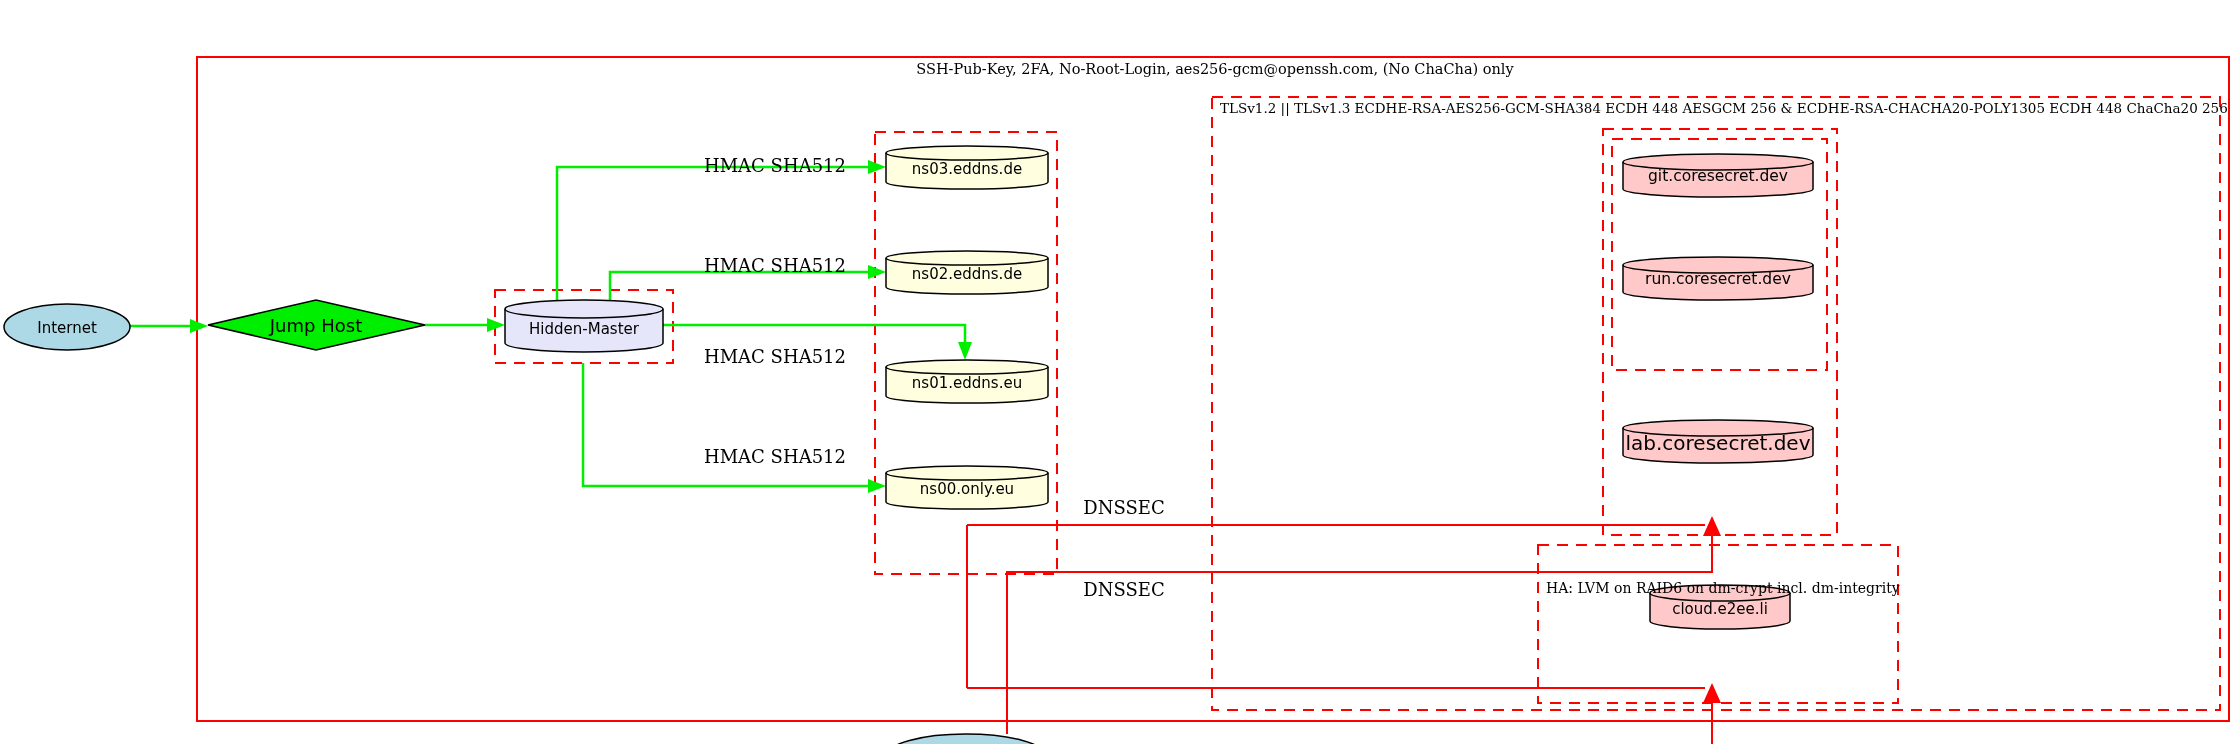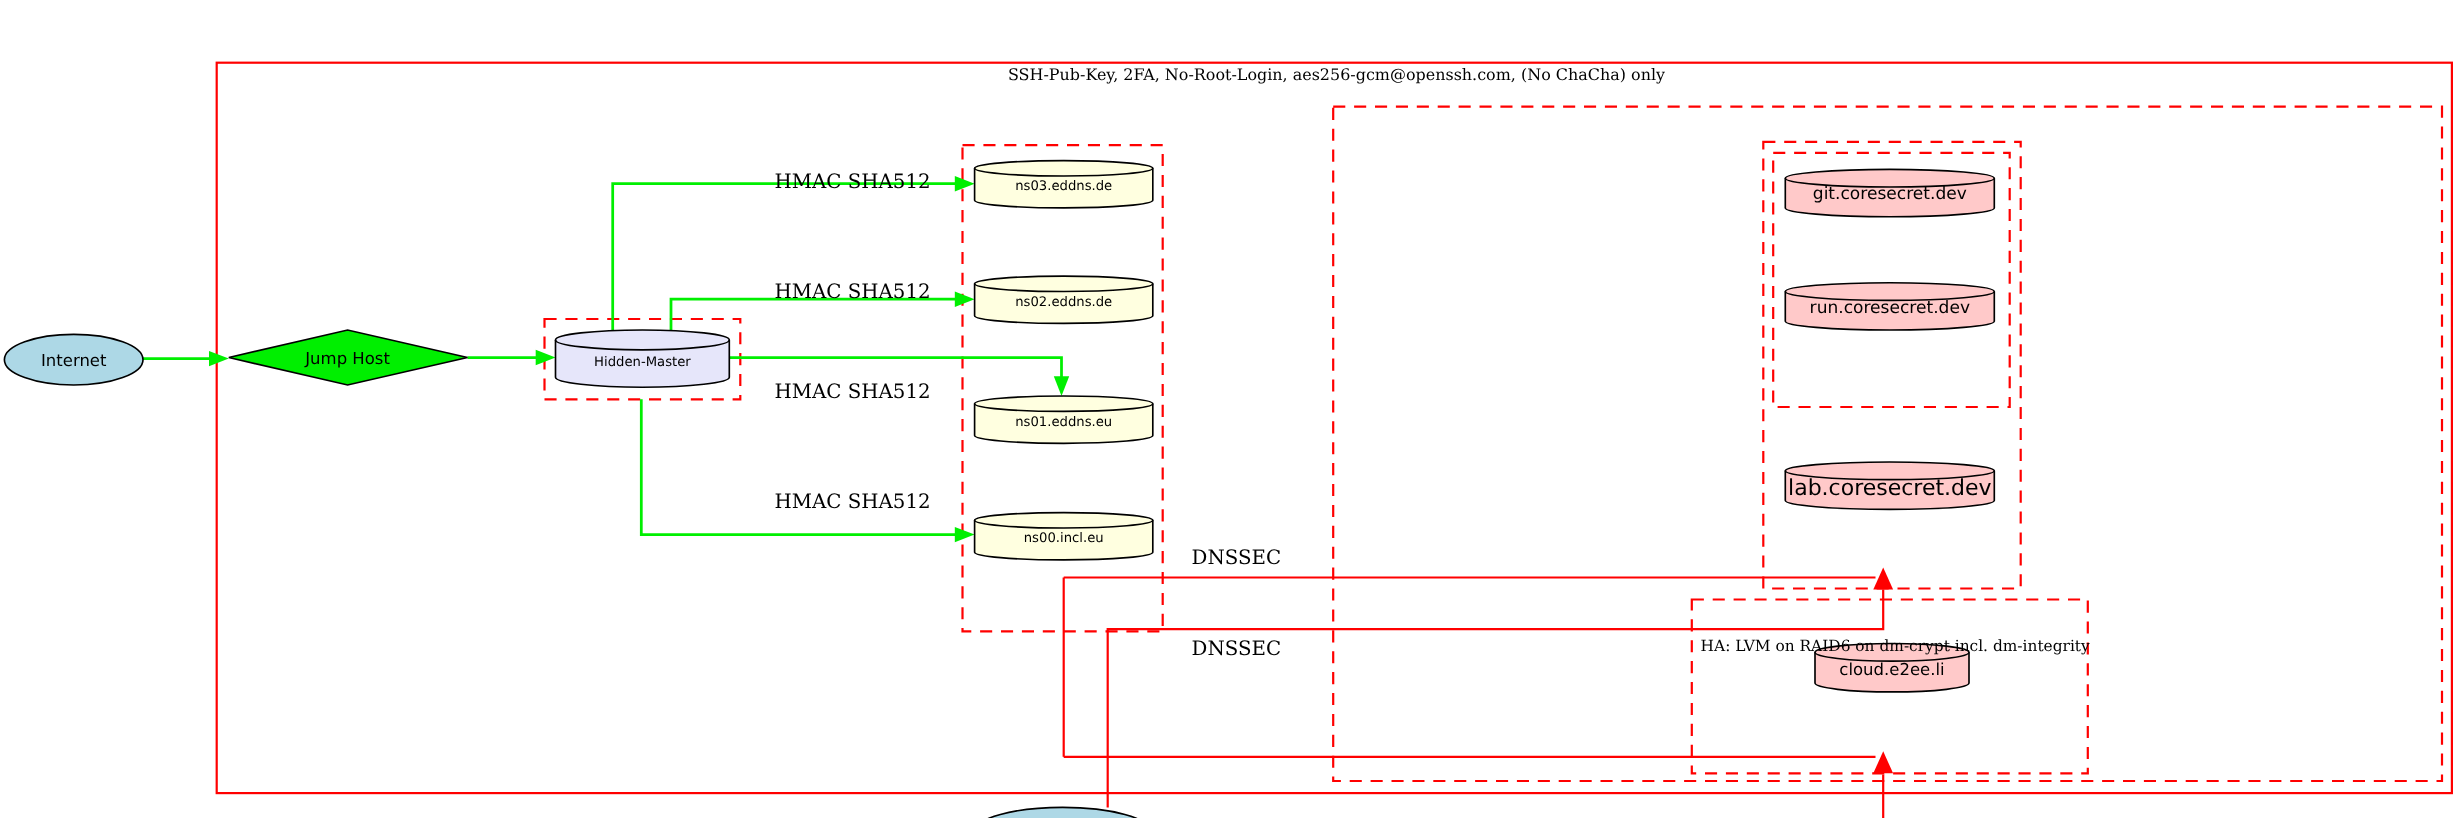--- a/index.html
+++ b/index.html
@@ -2,21 +2,21 @@
 <html><head>
 <meta charset="utf-8">
 <style>
   html,body{margin:0;padding:0;background:#ffffff;}
   #canvas{position:relative;width:2240px;height:744px;background:#ffffff;overflow:hidden;
           font-family:"DejaVu Sans","Liberation Sans",sans-serif;margin-top:42px;}
   #canvas svg{position:absolute;left:0;top:0;}
   .lbl{position:absolute;white-space:nowrap;color:#000;line-height:1;}
   .ctr{transform:translate(-50%,-50%);}
   .serif{font-family:"DejaVu Serif","Liberation Serif",serif;}
-  .node-lbl{font-size:12px;}
+  .node-lbl{font-size:15px;}
   .edge-lbl{font-size:18px;}
   .cluster-lbl{font-size:14px;}
 </style>
 </head>
 <body>
 
 <div id="canvas">
 
   <svg width="2240" height="744" viewBox="0 0 2240 744">
 
@@ -81,35 +81,36 @@
       <path d="M1623,223 a95,8 0 0 1 190,0 l0,27 a95,8 0 0 1 -190,0 z" fill="#ffc9c9"></path>
       <path d="M1623,223 a95,8 0 0 0 190,0" fill="none"></path>
       <path d="M1623,386 a95,8 0 0 1 190,0 l0,27 a95,8 0 0 1 -190,0 z" fill="#ffc9c9"></path>
       <path d="M1623,386 a95,8 0 0 0 190,0" fill="none"></path>
       <path d="M1650,551 a70,8 0 0 1 140,0 l0,28 a70,8 0 0 1 -140,0 z" fill="#ffc9c9"></path>
       <path d="M1650,551 a70,8 0 0 0 140,0" fill="none"></path>
     </g>
   </svg>
 
   <div class="lbl serif ctr cluster-lbl" style="left:1215px;top:27px;font-size:14.5px;">SSH-Pub-Key, 2FA, No-Root-Login, aes256-gcm@openssh.com, (No ChaCha) only</div>
+  <div class="lbl serif cluster-lbl" style="left:1220px;top:60px;font-size:13.5px;">TLSv1.2 || TLSv1.3 ECDHE-RSA-AES256-GCM-SHA384 ECDH 448 AESGCM 256 &amp; ECDHE-RSA-CHACHA20-POLY1305 ECDH 448 ChaCha20 256</div>
   <div class="lbl serif cluster-lbl" style="left:1546px;top:539px;font-size:14px;">HA: LVM on RAID6 on dm-crypt incl. dm-integrity</div>
 
   <div class="lbl serif ctr edge-lbl" style="left:775px;top:124px;">HMAC SHA512</div>
   <div class="lbl serif ctr edge-lbl" style="left:775px;top:224px;">HMAC SHA512</div>
   <div class="lbl serif ctr edge-lbl" style="left:775px;top:315px;">HMAC SHA512</div>
   <div class="lbl serif ctr edge-lbl" style="left:775px;top:415px;">HMAC SHA512</div>
   <div class="lbl serif ctr edge-lbl" style="left:1124px;top:466px;">DNSSEC</div>
   <div class="lbl serif ctr edge-lbl" style="left:1124px;top:548px;">DNSSEC</div>
 
   <div class="lbl ctr node-lbl" style="left:67px;top:286px;font-size:15px;">Internet</div>
-  <div class="lbl ctr node-lbl" style="left:316px;top:284px;font-size:15px;">Jump Host</div>
+  <div class="lbl ctr node-lbl" style="left:316px;top:284px;font-size:18px;">Jump Host</div>
   <div class="lbl ctr node-lbl" style="left:584px;top:287px;">Hidden-Master</div>
   <div class="lbl ctr node-lbl" style="left:967px;top:127px;">ns03.eddns.de</div>
   <div class="lbl ctr node-lbl" style="left:967px;top:232px;">ns02.eddns.de</div>
   <div class="lbl ctr node-lbl" style="left:967px;top:341px;text-align:right;">ns01.eddns.eu</div>
-  <div class="lbl ctr node-lbl" style="left:967px;top:447px;">ns00.incl.eu</div>
+  <div class="lbl ctr node-lbl" style="left:967px;top:447px;">ns00.only.eu</div>
   <div class="lbl ctr node-lbl" style="left:1718px;top:135px;font-size:15.5px;">git.coresecret.dev</div>
   <div class="lbl ctr node-lbl" style="left:1718px;top:238px;font-size:15.5px;">run.coresecret.dev</div>
   <div class="lbl ctr node-lbl" style="left:1718px;top:401px;font-size:20px;">lab.coresecret.dev</div>
   <div class="lbl ctr node-lbl" style="left:1720px;top:567px;font-size:15px;">cloud.e2ee.li</div>
   <div class="lbl ctr node-lbl" style="left:966px;top:715px;font-size:15.5px;">TLS/HTTPS</div>
 
 </div>
 
 </body></html>

